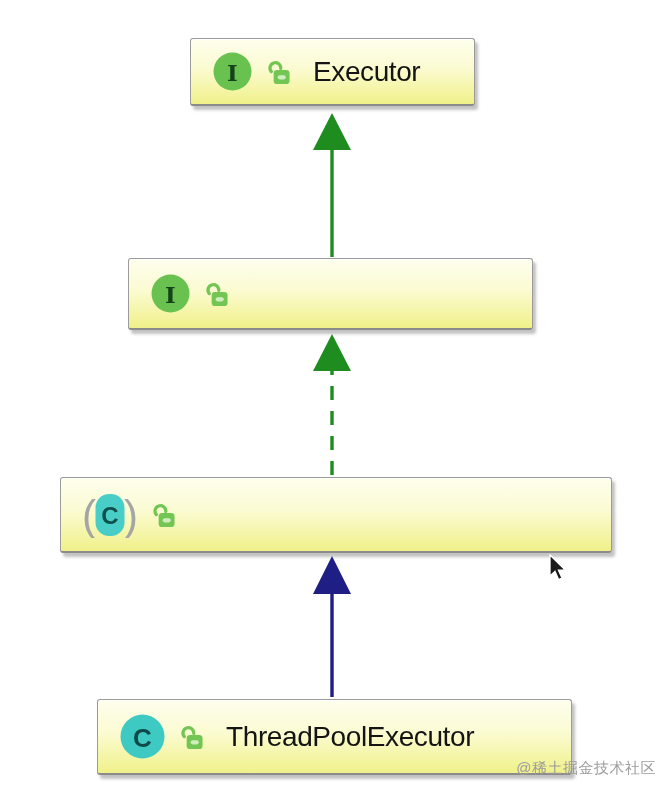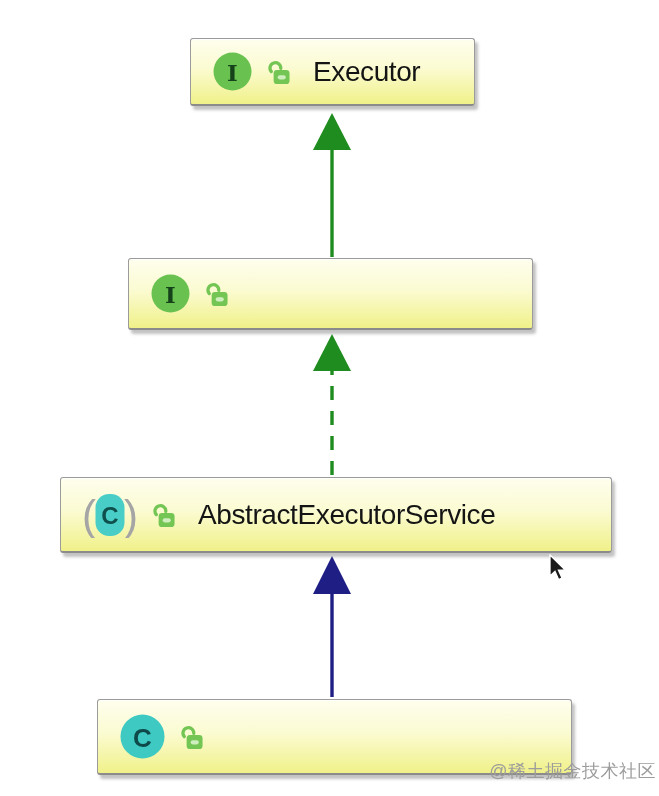--- a/index.html
+++ b/index.html
@@ -25,21 +25,21 @@
   .node .lock{margin-left:12px;flex:none;}
   .node .type-icon{flex:none;}
 
   .iface-letter{font-family:"DejaVu Serif",serif;font-weight:bold;font-size:23px;}
   .cls-letter{font-family:"Liberation Sans",sans-serif;font-weight:600;font-size:26px;}
   .abs-letter{font-family:"Liberation Sans",sans-serif;font-weight:600;font-size:24px;}
   .paren{font-family:"Liberation Sans",sans-serif;font-size:42px;font-weight:400;}
 
   .cursor{position:absolute;left:548px;top:554px;pointer-events:none;}
   .watermark{
-    position:absolute;right:3px;top:759px;font-size:18px;letter-spacing:.5px;
+    position:absolute;right:3px;top:759px;font-size:15px;letter-spacing:.5px;
     color:#9c9c9c;white-space:nowrap;margin-left:24px;
   }
 </style>
 </head>
 <body>
 
 <div class="stage">
 
   <svg class="edges" width="659" height="796" viewBox="0 0 659 796">
     <g>
@@ -86,33 +86,33 @@
       <text class="paren" x="6" y="23.5" text-anchor="middle" dominant-baseline="central" fill="#a5a5a5">(</text>
       <rect x="12.5" y="2" width="29" height="42" rx="13.5" fill="#49cec7"></rect>
       <text class="abs-letter" x="27" y="23.5" text-anchor="middle" dominant-baseline="central" fill="#0f4f4c">C</text>
       <text class="paren" x="48" y="23.5" text-anchor="middle" dominant-baseline="central" fill="#a5a5a5">)</text>
     </svg>
     <svg class="lock" width="27" height="30" viewBox="0 0 28 30">
       <path d="M7.6 14.6 A5.6 5.6 0 1 1 17.4 11.2" fill="none" stroke-width="3.4" stroke-linecap="round" stroke="#74c654"></path>
       <rect x="10" y="13" width="16.5" height="14.5" rx="3.5" fill="#74c654"></rect>
       <rect x="14.2" y="18.3" width="8.4" height="4.4" rx="2.2" fill="#cfeebd"></rect>
     </svg>
-    <span class="label">AbstractExecutorService</span>
   </div>
 
   <div class="node" style="left:97px;top:699px;width:475px;height:76px">
     <svg class="type-icon" width="45" height="45" viewBox="0 0 45 45">
       <circle cx="22.5" cy="22.5" r="22" fill="#3ecac3"></circle>
       <text class="cls-letter" x="22.5" y="23.5" text-anchor="middle" dominant-baseline="central" fill="#0e4a4a">C</text>
     </svg>
     <svg class="lock" width="27" height="30" viewBox="0 0 28 30">
       <path d="M7.6 14.6 A5.6 5.6 0 1 1 17.4 11.2" fill="none" stroke-width="3.4" stroke-linecap="round" stroke="#74c654"></path>
       <rect x="10" y="13" width="16.5" height="14.5" rx="3.5" fill="#74c654"></rect>
       <rect x="14.2" y="18.3" width="8.4" height="4.4" rx="2.2" fill="#cfeebd"></rect>
     </svg>
+    <span class="label">ThreadPoolExecutor</span>
   </div>
 
   <svg class="cursor" width="22" height="30" viewBox="0 0 22 30">
     <polygon points="2,1 2,22 7,17.4 10.6,25.6 14,24.1 10.4,16.2 17,15.8" fill="#1a1a1a" stroke="#ffffff" stroke-width="1.3"></polygon>
   </svg>
 
   <span class="watermark">@稀土掘金技术社区</span>
 
 </div>
 

